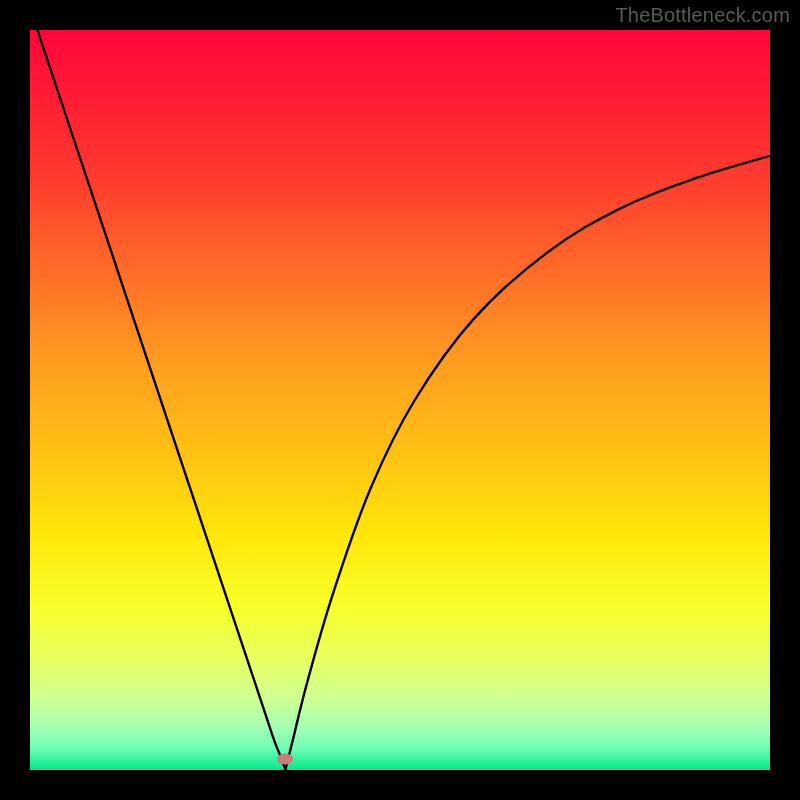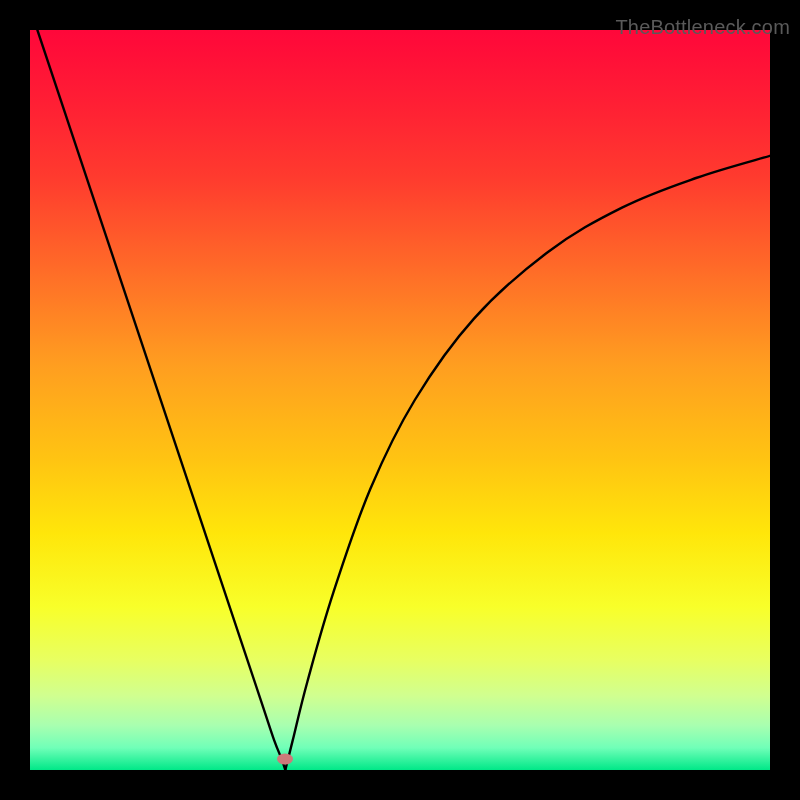--- a/index.html
+++ b/index.html
@@ -45,21 +45,21 @@
   .marker {
     position: absolute;
     width: 16px;
     height: 11px;
     border-radius: 50%;
     transform: translate(-50%, -50%);
     pointer-events: none;
   }
   .watermark {
     position: absolute;
-    top: 16px;
+    top: 4px;
     right: 10px;
     color: #5a5a5a;
     font-size: 20px;
     font-weight: 500;
     letter-spacing: 0.2px;
     user-select: none;
   }
 </style>
 </head>
 <body>

